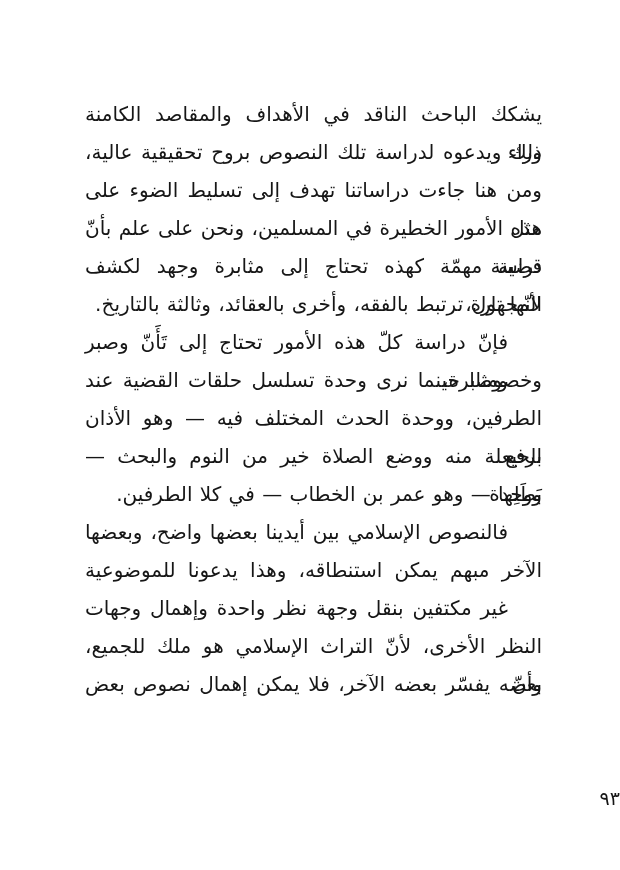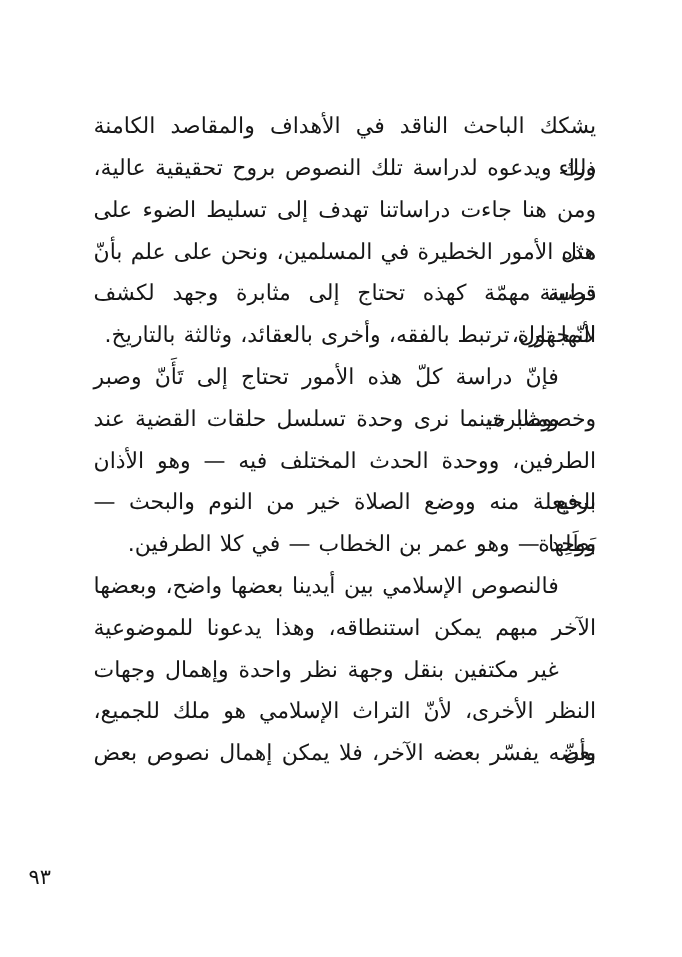--- a/index.html
+++ b/index.html
@@ -29,24 +29,23 @@
     text-align-last: justify;
     word-spacing: 1px;
   }
   .line.indent { padding-right: 34px; }
   .line.last { text-align-last: right; }
   .page-number {
     position: absolute;
     top: 786px;
     left: 0;
     right: 0;
-    text-align: left;
+    text-align: right;
     font-size: 19px;
     line-height: 24px;
-    margin-left: 26px;
   }
 </style>
 </head>
 <body>
 
 <div class="page">
   <div class="text-block">
 
     <div class="paragraph">
       <span class="line">يشكك الباحث الناقد في الأهداف والمقاصد الكامنة وراء</span>

